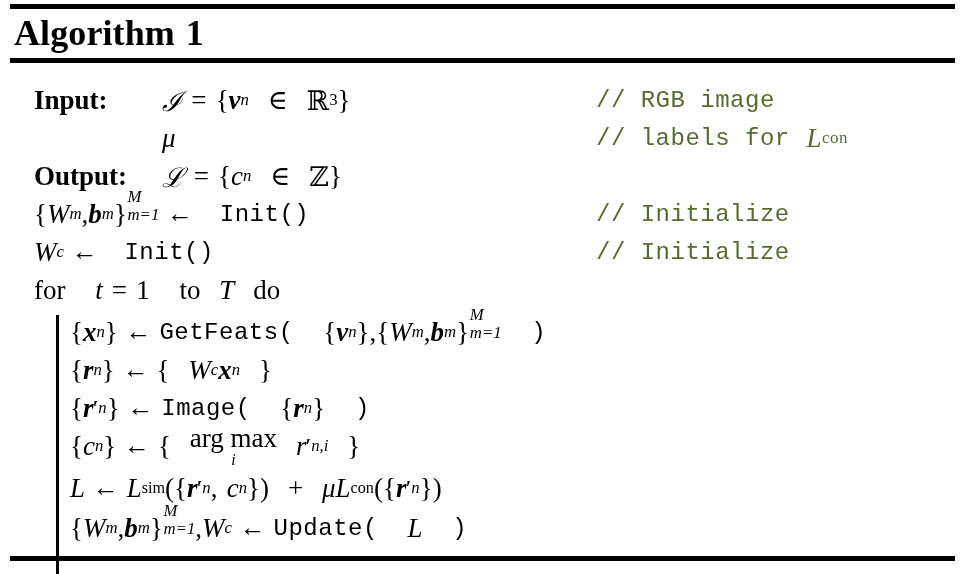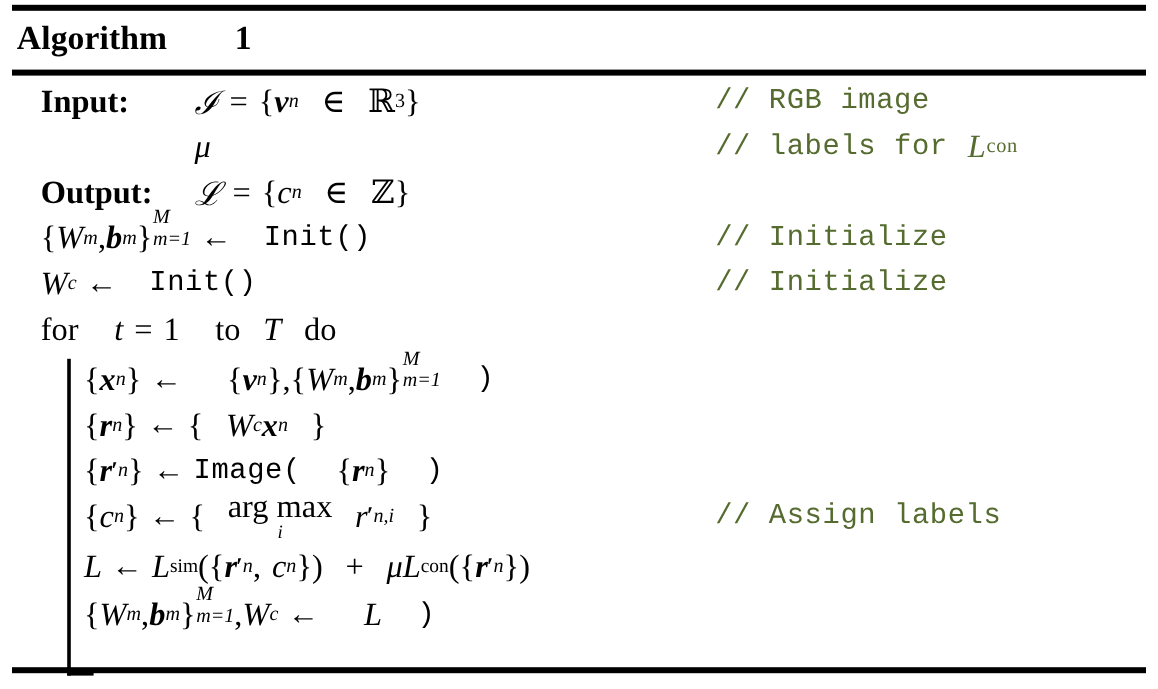--- a/index.html
+++ b/index.html
@@ -36,39 +36,38 @@
 
   
   .title {
     position: absolute;
     left: 14px;
     top: 9px;
     height: 47px;
     display: flex;
     align-items: center;
     white-space: nowrap;
-    font-size: 28px;
+    font-size: 36px;
     letter-spacing: .1px;
-    gap: 48px;
   }
   .title .kw {
     font-weight: bold;
     margin-right: .30em;
   }
   .title .num {
     font-weight: bold;
     margin-right: .42em;
   }
   .title .caption { font-weight: normal; }
 
   
   .body {
     position: absolute;
     left: 0;
-    top: 65px;
+    top: 81px;
     width: 919px;
     height: 490px;
   }
 
   .line {
     position: absolute;
     left: 0;
     width: 965px;
     height: 38px;
     display: block;
@@ -324,20 +323,21 @@
     <div class="loopbar"></div>
     <div class="loopfoot"></div>
 
     <div class="line" style="top:232px;">
       <div class="code ind1">
         <span>{</span>
         <span class="bvec">x</span>
           <sub>n</sub>
         <span>}</span>
         <span class="arrow">←</span>
+        <span class="mono">GetFeats(</span>
         <span class="sp3"></span>
         <span>{</span>
         <span class="bvec">v</span>
           <sub>n</sub>
         <span>}</span>
         <span>,</span>
         <span>{</span>
         <span class="mi">W</span>
           <sub>m</sub>
         <span>,</span>
@@ -403,21 +403,20 @@
           <span class="op">arg max</span>
           <span class="und">i</span>
         </span>
         <span class="sp2"></span>
         <span class="mi">r</span>
           <span class="prime">′</span>
           <sub>n,i</sub>
         <span class="sp2"></span>
         <span>}</span>
       </div>
-      <div class="comment">// Assign labels</div>
     </div>
 
     <div class="line" style="top:388px;">
       <div class="code ind1">
         <span class="mi">L</span>
         <span class="arrow">←</span>
         <span class="mi">L</span>
           <span class="rsub">sim</span>
         <span>(</span>
         <span>{</span>
@@ -456,20 +455,21 @@
           <sub>m</sub>
         <span>}</span>
           <span class="limits">
             <span class="top">M</span>
             <span class="bot">m=1</span>
           </span>
         <span>,</span>
         <span class="mi">W</span>
           <sub>c</sub>
         <span class="arrow">←</span>
+        <span class="mono">Update(</span>
         <span class="sp3"></span>
         <span class="mi">L</span>
         <span class="sp3"></span>
         <span class="mono">)</span>
       </div>
     </div>
 
   </div>
 
   <div class="rule rule-bottom"></div>

